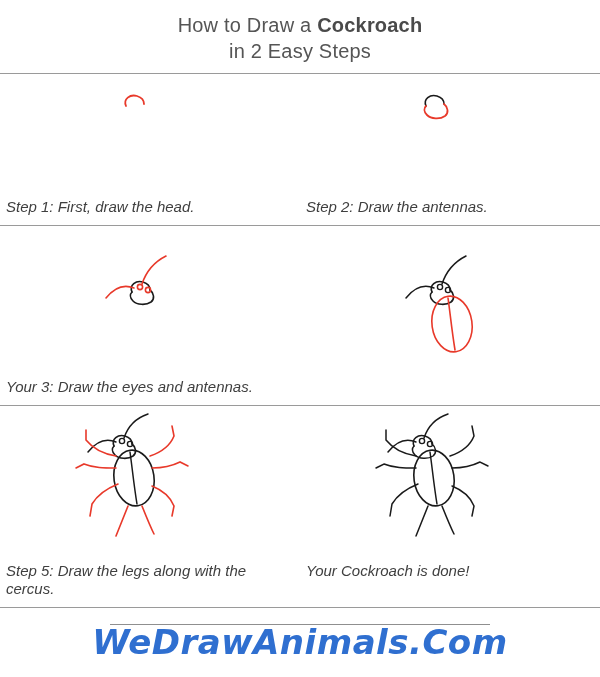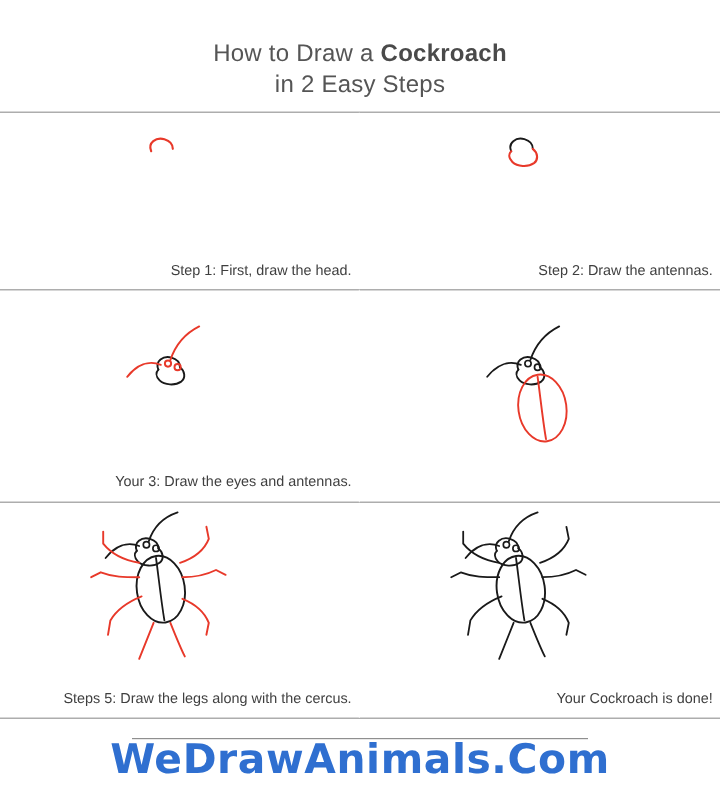--- a/index.html
+++ b/index.html
@@ -11,21 +11,20 @@
     height: 677px;
     background: #ffffff;
     font-family: "Liberation Sans", sans-serif;
     color: #3a3a3a;
     overflow: hidden;
   }
   .page {
     position: relative;
     width: 600px;
     height: 550px;
-    margin-top: 20px;
   }
   
   .title-block {
     text-align: center;
     padding-top: 12px;
     line-height: 1.32;
   }
   .title-line {
     font-size: 20px;
     color: #555555;
@@ -56,25 +55,26 @@
   .art {
     height: 140px;
     display: flex;
     align-items: center;
     justify-content: center;
   }
   .art svg {
     display: block;
   }
   .caption {
-    font-size: 12px;
+    font-size: 15px;
     color: #3f3f3f;
-    text-align: right;
+    text-align: left;
     padding: 4px 6px 9px 6px;
     line-height: 1.2;
+    font-style: italic;
   }
   
   .row1 .art { height: 120px; }
   .row2 .art { height: 148px; }
   .row3 .art { height: 152px; }
 
   
   .footer {
     position: relative;
     height: 96px;
@@ -91,20 +91,21 @@
   .footer .rule.bottom { bottom: 16px; }
   .logo {
     position: absolute;
     top: 12px;
     left: 0;
     right: 0;
     text-align: center;
     font-family: "DejaVu Sans", sans-serif;
     font-size: 34px;
     font-weight: bold;
+    font-style: italic;
     color: #2f6fd0;
     letter-spacing: 0.5px;
   }
 </style>
 </head>
 <body>
 
 <div class="page">
 
   <div class="title-block">
@@ -193,21 +194,21 @@
             <path d="M96 50 C84 48 74 44 66 34 L66 24" fill="none" stroke="#e8392a" stroke-width="1.6" stroke-linecap="round"></path>
             <path d="M96 62 C84 62 74 62 64 58 L56 62" fill="none" stroke="#e8392a" stroke-width="1.6" stroke-linecap="round"></path>
             <path d="M98 78 C88 82 78 88 72 98 L70 110" fill="none" stroke="#e8392a" stroke-width="1.6" stroke-linecap="round"></path>
             <path d="M130 50 C142 46 150 40 154 30 L152 20" fill="none" stroke="#e8392a" stroke-width="1.6" stroke-linecap="round"></path>
             <path d="M132 62 C144 62 152 60 160 56 L168 60" fill="none" stroke="#e8392a" stroke-width="1.6" stroke-linecap="round"></path>
             <path d="M132 80 C142 84 150 90 154 100 L152 110" fill="none" stroke="#e8392a" stroke-width="1.6" stroke-linecap="round"></path>
             <path d="M108 100 C104 110 100 120 96 130" fill="none" stroke="#e8392a" stroke-width="1.6" stroke-linecap="round"></path>
             <path d="M122 100 C126 110 130 120 134 128" fill="none" stroke="#e8392a" stroke-width="1.6" stroke-linecap="round"></path>
           </svg>
         </div>
-        <div class="caption">Steps 5: Draw the legs along with the cercus.</div>
+        <div class="caption">Step 5: Draw the legs along with the cercus.</div>
       </div>
 
       <div class="cell">
         <div class="art">
           <svg width="260" height="152" viewBox="0 0 260 152">
             <g stroke="#1a1a1a" stroke-width="1.5" fill="none" stroke-linecap="round">
               <path d="M104 32 C108 20 116 12 128 8"></path>
               <path d="M96 36 C86 32 76 36 68 46"></path>
               <path d="M94 40 C91 33 98 28 105 30 C110 31.5 112 35 112 38"></path>
               <path d="M112 38 C116 41 117 47 113 50 C108 53.5 99 53 95 49 C91.5 45.5 92 42 94 40"></path>

